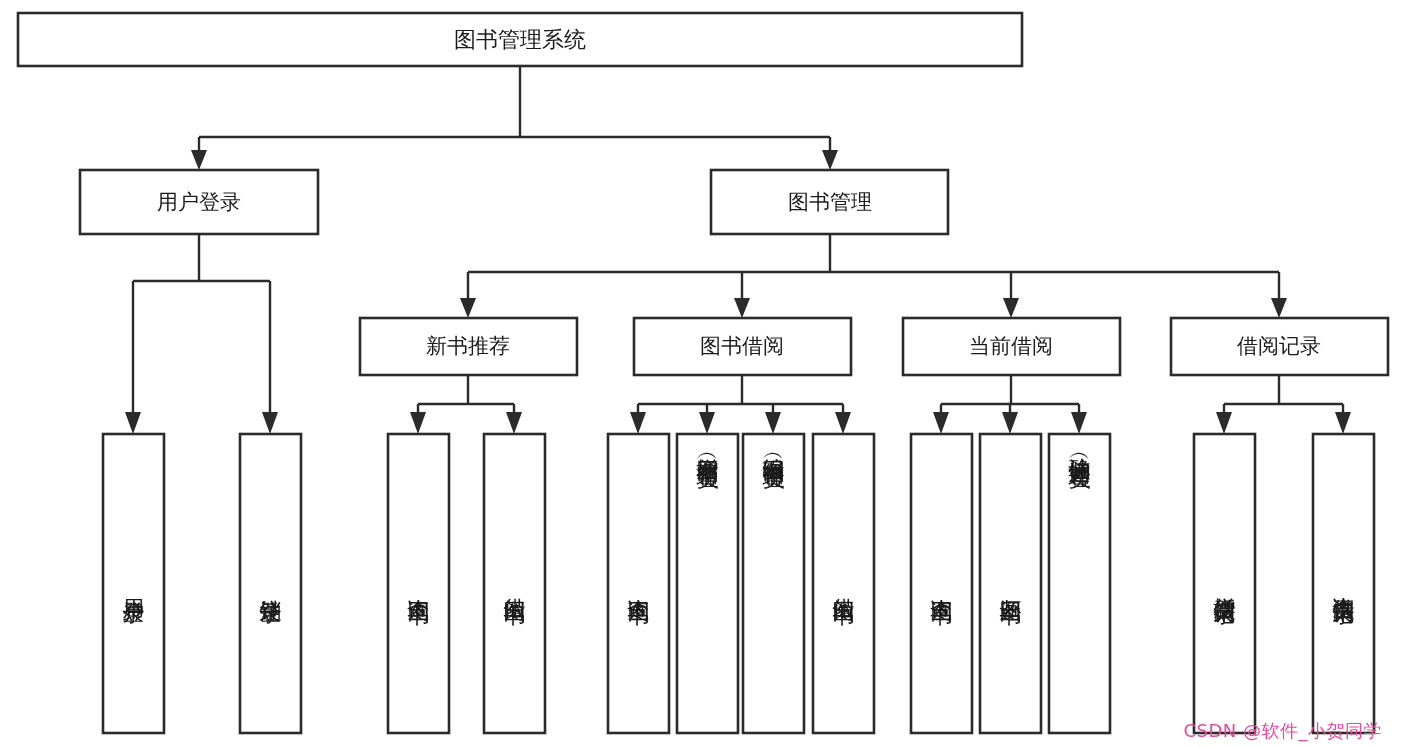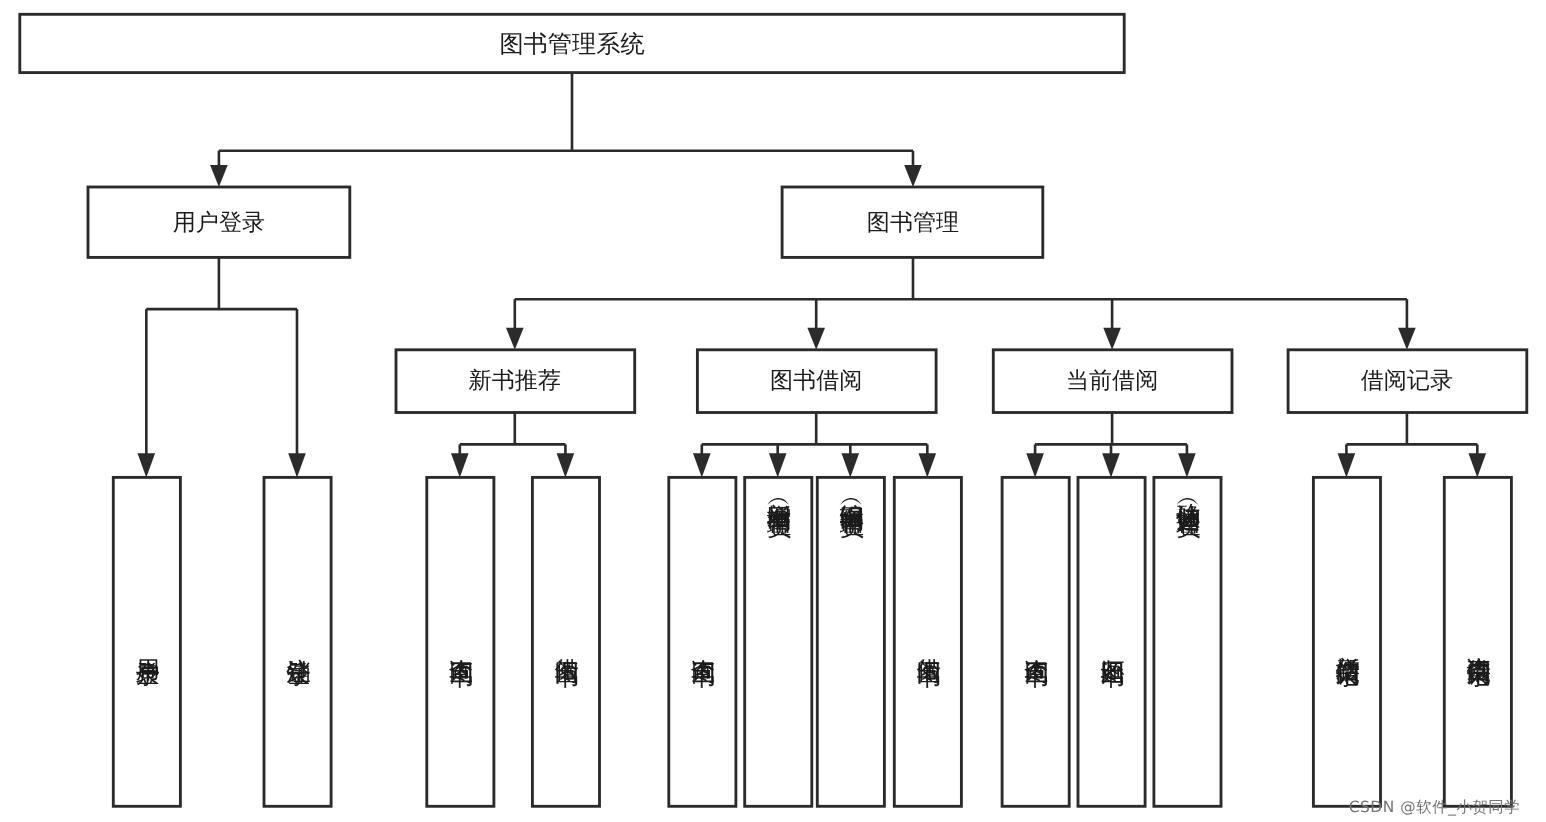--- a/index.html
+++ b/index.html
@@ -66,22 +66,22 @@
     line-height: 1.08;
     color: #1b1b1b;
     letter-spacing: 1.5px;
     white-space: nowrap;
   }
   .watermark {
     position: absolute;
     right: 8px;
     bottom: 4px;
     font-family: "DejaVu Sans", "Liberation Sans", sans-serif;
-    font-size: 14px;
-    color: #737373;
+    font-size: 18px;
+    color: #ec4899;
     letter-spacing: 0.5px;
     user-select: none;
   }
 </style>
 </head>
 <body>
 
 <div id="diagram-root">
 
   <svg class="diagram" viewBox="0 0 1405 747" xmlns="http://www.w3.org/2000/svg">

